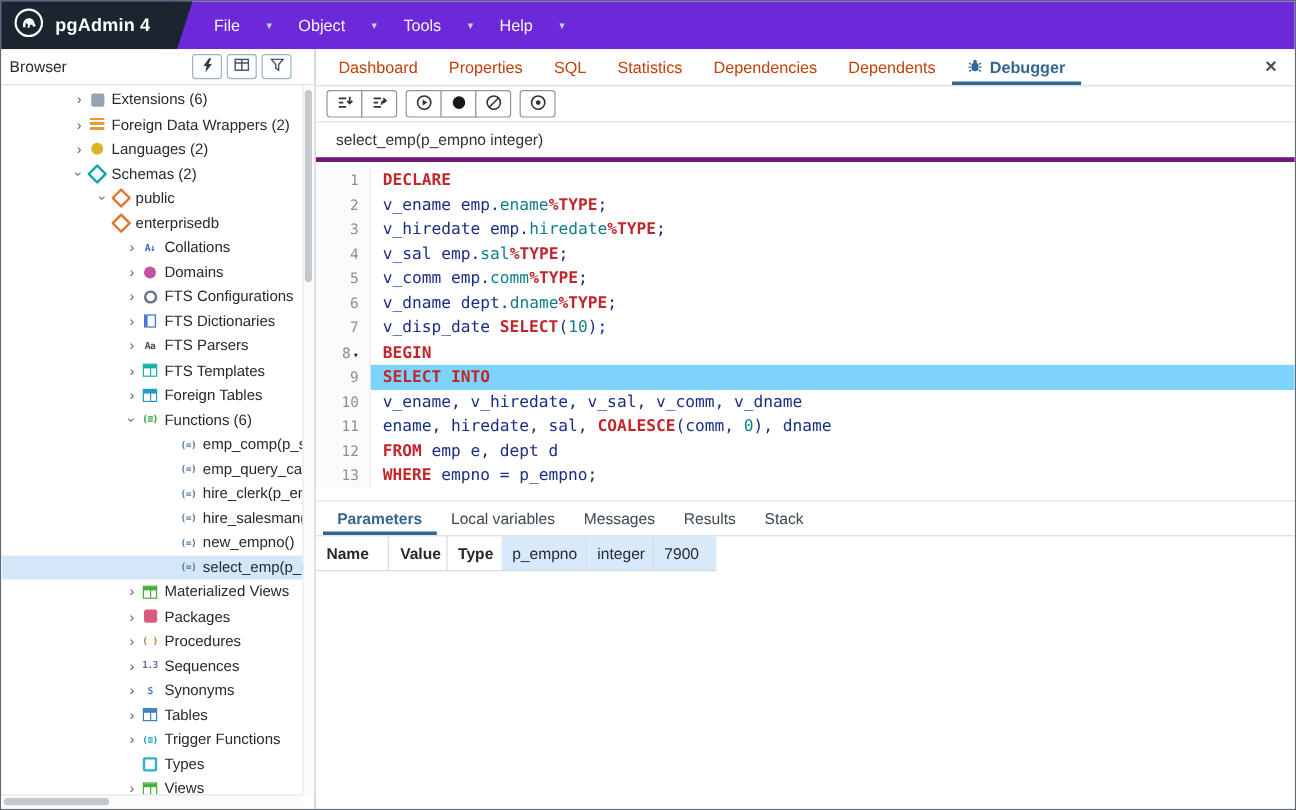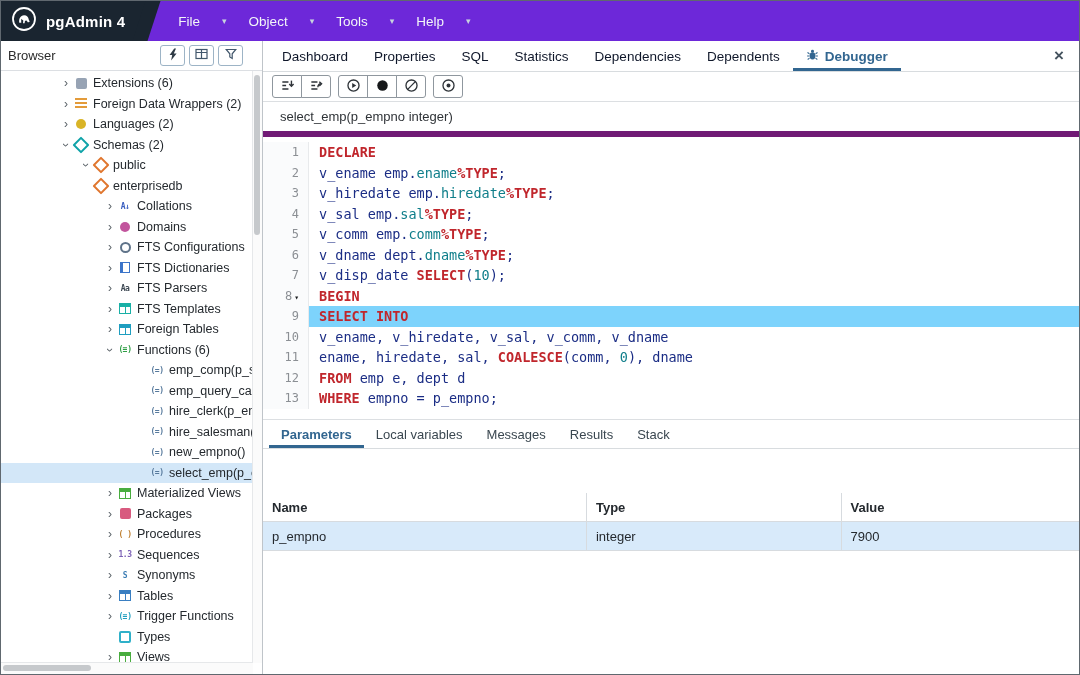--- a/index.html
+++ b/index.html
@@ -48,50 +48,50 @@
   .i-glyph{font-size:8px;font-weight:bold;color:var(--c);letter-spacing:-.5px;font-family:"DejaVu Sans Mono",monospace;}
   
   .vscroll{position:absolute;top:30px;bottom:11px;right:0;width:9px;border-left:1px solid #e6e8ea;background:#fbfbfb;}
   .vthumb{position:absolute;top:4px;left:1px;width:6px;height:160px;background:#c6c9cc;border-radius:3px;}
   .hscroll{position:absolute;bottom:0;left:0;right:9px;height:11px;border-top:1px solid #e6e8ea;background:#fbfbfb;}
   .hthumb{position:absolute;top:2px;left:2px;width:88px;height:6px;background:#c6c9cc;border-radius:3px;}
 
   
   .main{flex:1;display:flex;flex-direction:column;min-width:0;background:#fff;}
   .tabbar{height:30px;flex:0 0 30px;border-bottom:1px solid #d8dcdf;display:flex;align-items:stretch;padding-left:6px;}
-  .tab{display:flex;align-items:center;gap:6px;padding:0 13px;font-size:13.5px;color:#0f172a;cursor:pointer;}
+  .tab{display:flex;align-items:center;gap:6px;padding:0 13px;font-size:13.5px;color:#c2410c;cursor:pointer;}
   .tab.active{color:#326690;font-weight:bold;box-shadow:inset 0 -3px 0 #326690;}
   .tab-close{margin-left:auto;display:flex;align-items:center;padding:0 15px;color:#44525e;font-size:17px;font-weight:bold;cursor:pointer;}
 
   .dbg-toolbar{height:29px;flex:0 0 29px;border-bottom:1px solid #dcdfe2;display:flex;align-items:center;gap:7px;padding-left:9px;}
   .btn-group{display:flex;}
   .tbtn{width:30px;height:23px;background:#fff;border:1px solid #8f979e;display:flex;align-items:center;justify-content:center;cursor:pointer;padding:0;}
   .tbtn + .tbtn{margin-left:-1px;}
   .btn-group .tbtn:first-child{border-radius:3px 0 0 3px;}
   .btn-group .tbtn:last-child{border-radius:0 3px 3px 0;}
   .btn-group .tbtn:only-child{border-radius:3px;}
 
-  .signature{height:29px;flex:0 0 29px;border-bottom:6px solid #701a75;display:flex;align-items:center;padding-left:17px;font-size:13px;color:#2f3337;}
+  .signature{height:29px;flex:0 0 29px;border-bottom:4px solid #701a75;display:flex;align-items:center;padding-left:17px;font-size:13px;color:#2f3337;}
 
   .editor{flex:0 0 277px;font-family:"DejaVu Sans Mono","Liberation Mono",monospace;font-size:13.5px;padding-top:5px;overflow:hidden;cursor:text;}
   .cline{display:flex;height:20.5px;line-height:20.5px;}
   .gut{width:46px;flex:0 0 46px;text-align:right;padding-right:9px;box-sizing:border-box;color:#8b8f94;font-size:12px;
        background:#fafbfc;border-right:1px solid #e8eaec;cursor:pointer;}
   .mk{font-size:8px;color:#16191c;margin-left:2px;}
   .code{flex:1;padding-left:10px;white-space:pre;color:#1b2d85;}
   .cline.hl .code{background:#7dd3fc;}
   .tok-k{color:#c0262c;font-weight:bold;}
   .tok-m{color:#0f7e8a;}
   .tok-v,.tok-p{color:#1b2d85;}
 
   .panel{flex:1;display:flex;flex-direction:column;border-top:1px solid #dcdfe2;min-height:0;}
   .panel-tabs{height:28px;flex:0 0 28px;display:flex;align-items:stretch;padding-left:6px;border-bottom:1px solid #d8dcdf;}
   .ptab{display:flex;align-items:center;padding:0 12px;font-size:13px;color:#3a4750;cursor:pointer;}
   .ptab.active{color:#326690;font-weight:bold;box-shadow:inset 0 -3px 0 #326690;}
-  .grid-table{display:flex;flex-direction:column;margin-top:44px;}
+  .grid-table{display:flex;flex-direction:row;}
   .grow{display:grid;grid-template-columns:39.7% 31.2% 29.1%;height:29px;}
   .gcell{display:flex;align-items:center;padding:0 9px;font-size:13px;color:#24292e;
          border-right:1px solid #d7dbdf;border-bottom:1px solid #d7dbdf;box-sizing:border-box;overflow:hidden;white-space:nowrap;}
   .grow .gcell:last-child{border-right:none;}
   .grow.head .gcell{font-weight:bold;}
   .grow.sel .gcell{background:#d8eafa;}
 </style>
 </head>
 <body>
 
@@ -508,22 +508,22 @@
             <div class="ptab">
               <span>Results</span>
             </div>
             <div class="ptab">
               <span>Stack</span>
             </div>
           </div>
         <div class="grid-table" id="paramTable">
             <div class="grow head">
               <div class="gcell">Name</div>
+              <div class="gcell">Value</div>
               <div class="gcell">Type</div>
-              <div class="gcell">Value</div>
             </div>
             <div class="grow sel">
               <div class="gcell">p_empno</div>
               <div class="gcell">integer</div>
               <div class="gcell">7900</div>
             </div>
           </div>
       </div>
     </main>
 

